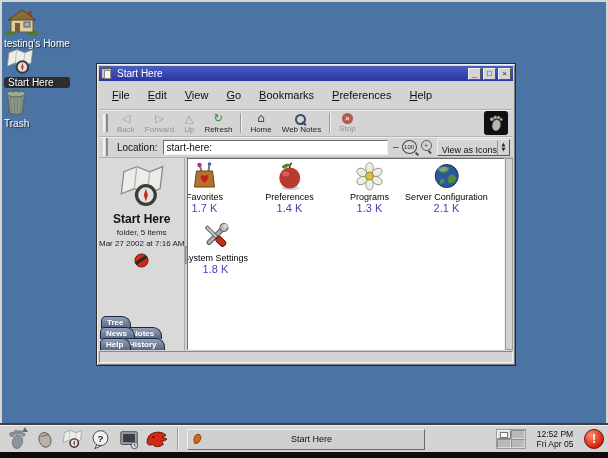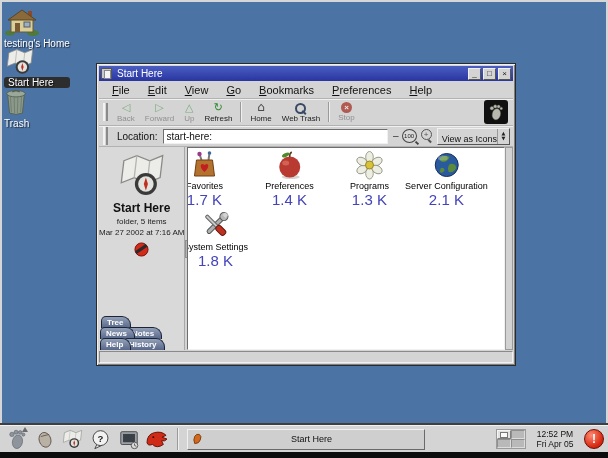--- a/index.html
+++ b/index.html
@@ -29,21 +29,21 @@
   .win-icon::after { content:""; position:absolute; left:2px; top:1px; width:5px;
               height:7px; background:#f4f4f4; border:1px solid #888; }
   .title-text { color:#fff; font-size:10px; padding-left:2px; }
   .tb-btns { margin-left:auto; display:flex; gap:2px; }
   .tb-btn { width:13px; height:12px; background:#d4d4d4; font-size:8px;
             line-height:9px; text-align:center; color:#222;
             border:1px solid; border-color:#f0f0f0 #555 #555 #f0f0f0; }
 
   .menubar { flex:0 0 18px; display:flex; align-items:center; padding-left:4px;
              border-bottom:1px solid #b2b2b2; box-shadow:0 1px 0 #f0f0f0; }
-  .menu-item { display:inline-block; font-size:11px; color:#111; padding:2px 9px; }
+  .menu-item { display:inline-block; font-size:11px; color:#111; padding:8px 9px; }
   .menu-item::first-letter { text-decoration:underline; }
 
   .toolbar { flex:0 0 27px; display:flex; align-items:center; padding:0 3px;
              border-bottom:1px solid #b2b2b2; box-shadow:0 1px 0 #f0f0f0; }
   .bargrip { width:5px; height:18px; border-left:2px solid #f2f2f2;
              border-right:2px solid #8a8a8a; margin:0 4px 0 1px; }
   .tool { display:flex; flex-direction:column; align-items:center;
           justify-content:center; padding:0 5px; }
   .ticon { height:13px; font-size:11px; line-height:13px; color:#2e8b2e;
            font-family:"DejaVu Sans", sans-serif; }
@@ -117,21 +117,21 @@
              position:relative; }
   .divider::after { content:""; position:absolute; top:46%; left:0; width:3px;
              height:16px; background:#b4b4b4; border:1px solid #909090; }
   .content { flex:1; background:#fff; position:relative; border:1px solid;
              border-color:#6e6e6e #f0f0f0 #f0f0f0 #6e6e6e; overflow:hidden; }
   .scrollbar { flex:0 0 8px; background:#d2d2d2; border:1px solid #9a9a9a; }
 
   .file { position:absolute; transform:translateX(-50%); text-align:center; }
   .ficon { display:block; margin:0 auto 1px; }
   .flabel { font-size:9px; color:#000; white-space:nowrap; }
-  .fsize { font-size:15px; color:#4343bb;text-align:center; }
+  .fsize { font-size:11px; color:#4343bb;text-align:center; }
 
   .statusbar { flex:0 0 12px; margin-top:1px; background:#d4d4d4;
              border:1px solid; border-color:#8a8a8a #f0f0f0 #f0f0f0 #8a8a8a; }
 
   
   .panel { position:absolute; left:0; top:425px; width:608px; height:27px;
            background:#d4d4d4; border-top:1px solid #f2f2f2;
            box-shadow:0 -2px 0 #3f3f3f; display:flex; align-items:center;
            padding:0 4px; gap:3px; }
   .launcher { width:25px; height:24px; display:flex; align-items:center;
@@ -256,21 +256,21 @@
         <span class="ticon">↻</span>
         <span class="tlabel">Refresh</span>
       </div>
       <div class="tsep"></div>
       <div class="tool">
         <span class="ticon" style="color:#4a4a4a;font-size:12px;">⌂</span>
         <span class="tlabel">Home</span>
       </div>
       <div class="tool">
         <span class="mag"></span>
-        <span class="tlabel">Web Trash</span>
+        <span class="tlabel">Web Notes</span>
       </div>
       <div class="tsep"></div>
       <div class="tool disabled">
         <span class="stopico">×</span>
         <span class="tlabel">Stop</span>
       </div>
       <div class="throbber">
         <svg width="18" height="18" fill="#b8b8ae" stroke="#6a6a60" stroke-width="0.5">
             <use href="#sym-foot" xlink:href="#sym-foot"></use>
           </svg>

